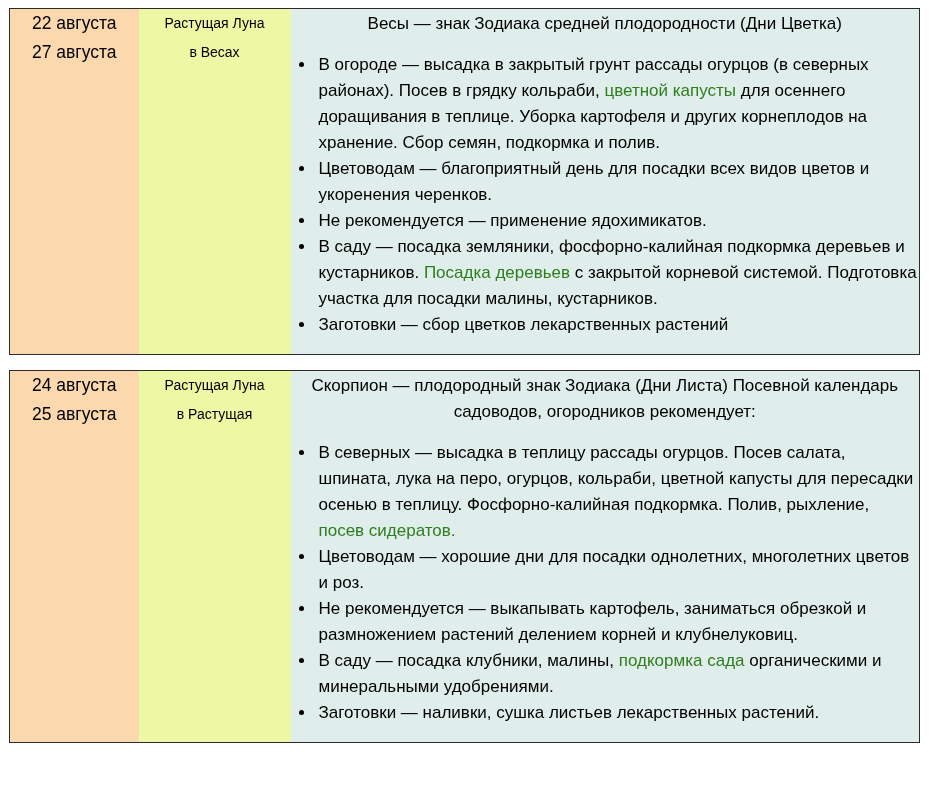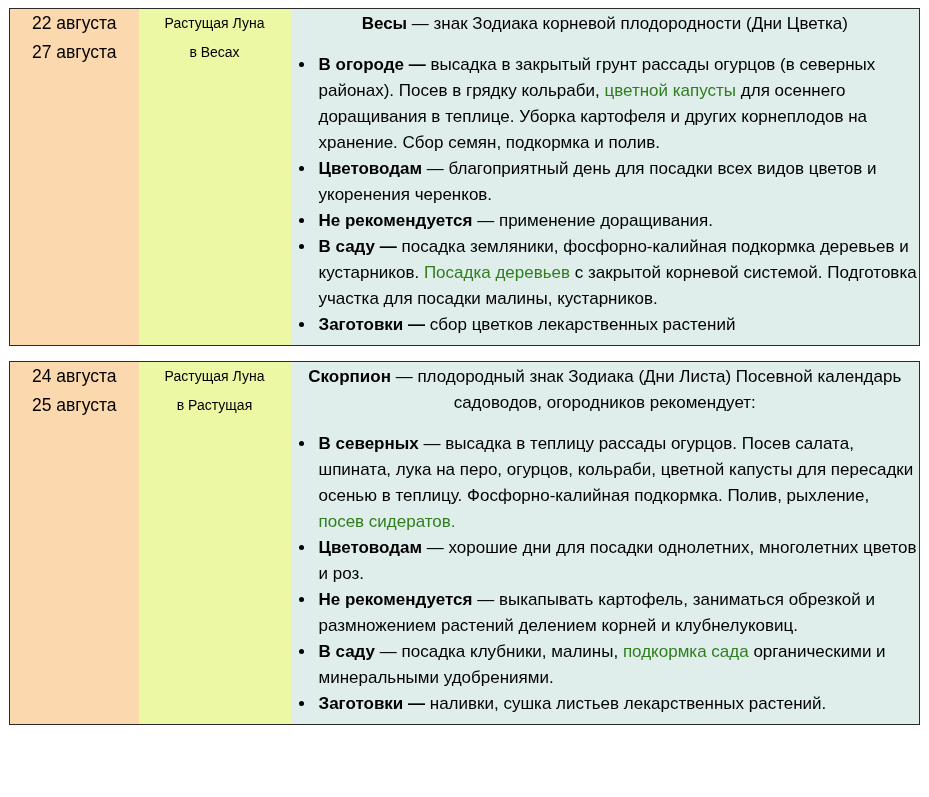--- a/index.html
+++ b/index.html
@@ -53,52 +53,52 @@
     background:var(--desc-bg);
     padding:9px 15px 12px 14px;
     font-size:17px;
     line-height:26px;
   }
   .desc-header{
     text-align:center;
     margin-top:2px;
   }
   ul.desc-list{
-    margin:15px 0 7px 0;
+    margin:15px 0 16px 0;
     padding-left:25px;
   }
   ul.desc-list li{
     padding-left:3px;
     margin:0;
   }
-  .b{font-weight:bold;}
+  .b{font-weight:normal;}
   .green{color:var(--green);}
 </style>
 </head>
 <body>
 
 <div class="page">
   <div id="rows">
   <table class="cal-table">
     <tbody>
       <tr>
         <td class="date-cell">
               <div>22 августа</div>
               <div>27 августа</div>
             </td>
         <td class="moon-cell">
               <div>Растущая Луна</div>
               <div>в Весах</div>
             </td>
         <td class="desc-cell">
-          <div class="desc-header"><span class="b">Весы</span><span> — знак Зодиака корневой плодородности (Дни Цветка)</span></div>
+          <div class="desc-header"><span class="b">Весы</span><span> — знак Зодиака средней плодородности (Дни Цветка)</span></div>
           <ul class="desc-list">
                 <li><span class="b">В огороде — </span><span>высадка в закрытый грунт рассады огурцов (в северных районах). Посев в грядку кольраби, </span><span class="green">цветной капусты</span><span> для осеннего доращивания в теплице. Уборка картофеля и других корнеплодов на хранение. Сбор семян, подкормка и полив.</span></li>
                 <li><span class="b">Цветоводам</span><span> — благоприятный день для посадки всех видов цветов и укоренения черенков.</span></li>
-                <li><span class="b">Не рекомендуется</span><span> — применение доращивания.</span></li>
+                <li><span class="b">Не рекомендуется</span><span> — применение ядохимикатов.</span></li>
                 <li><span class="b">В саду — </span><span>посадка земляники, фосфорно-калийная подкормка деревьев и кустарников. </span><span class="green">Посадка деревьев</span><span> с закрытой корневой системой. Подготовка участка для посадки малины, кустарников.</span></li>
                 <li><span class="b">Заготовки — </span><span>сбор цветков лекарственных растений</span></li>
               </ul>
         </td>
       </tr>
     </tbody>
   </table>
 
   <table class="cal-table">
     <tbody>

